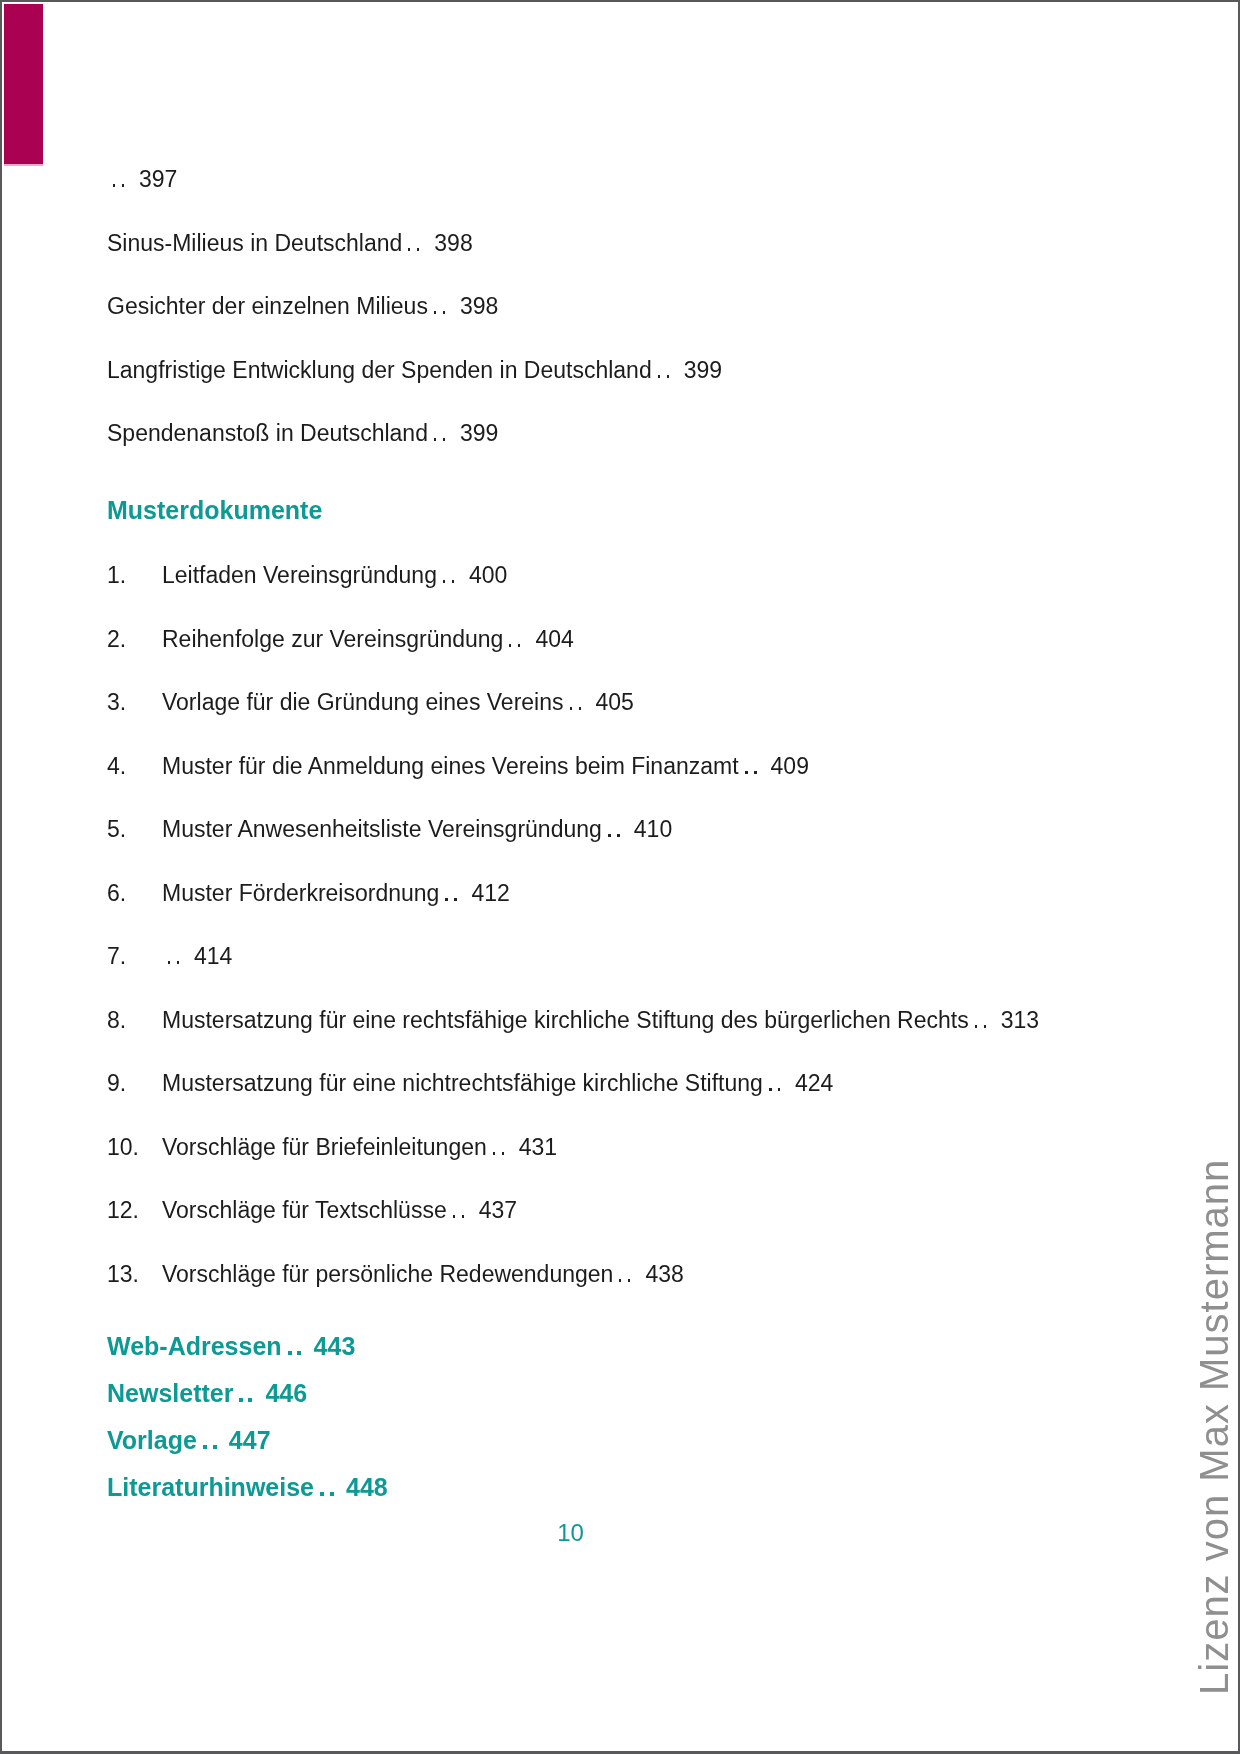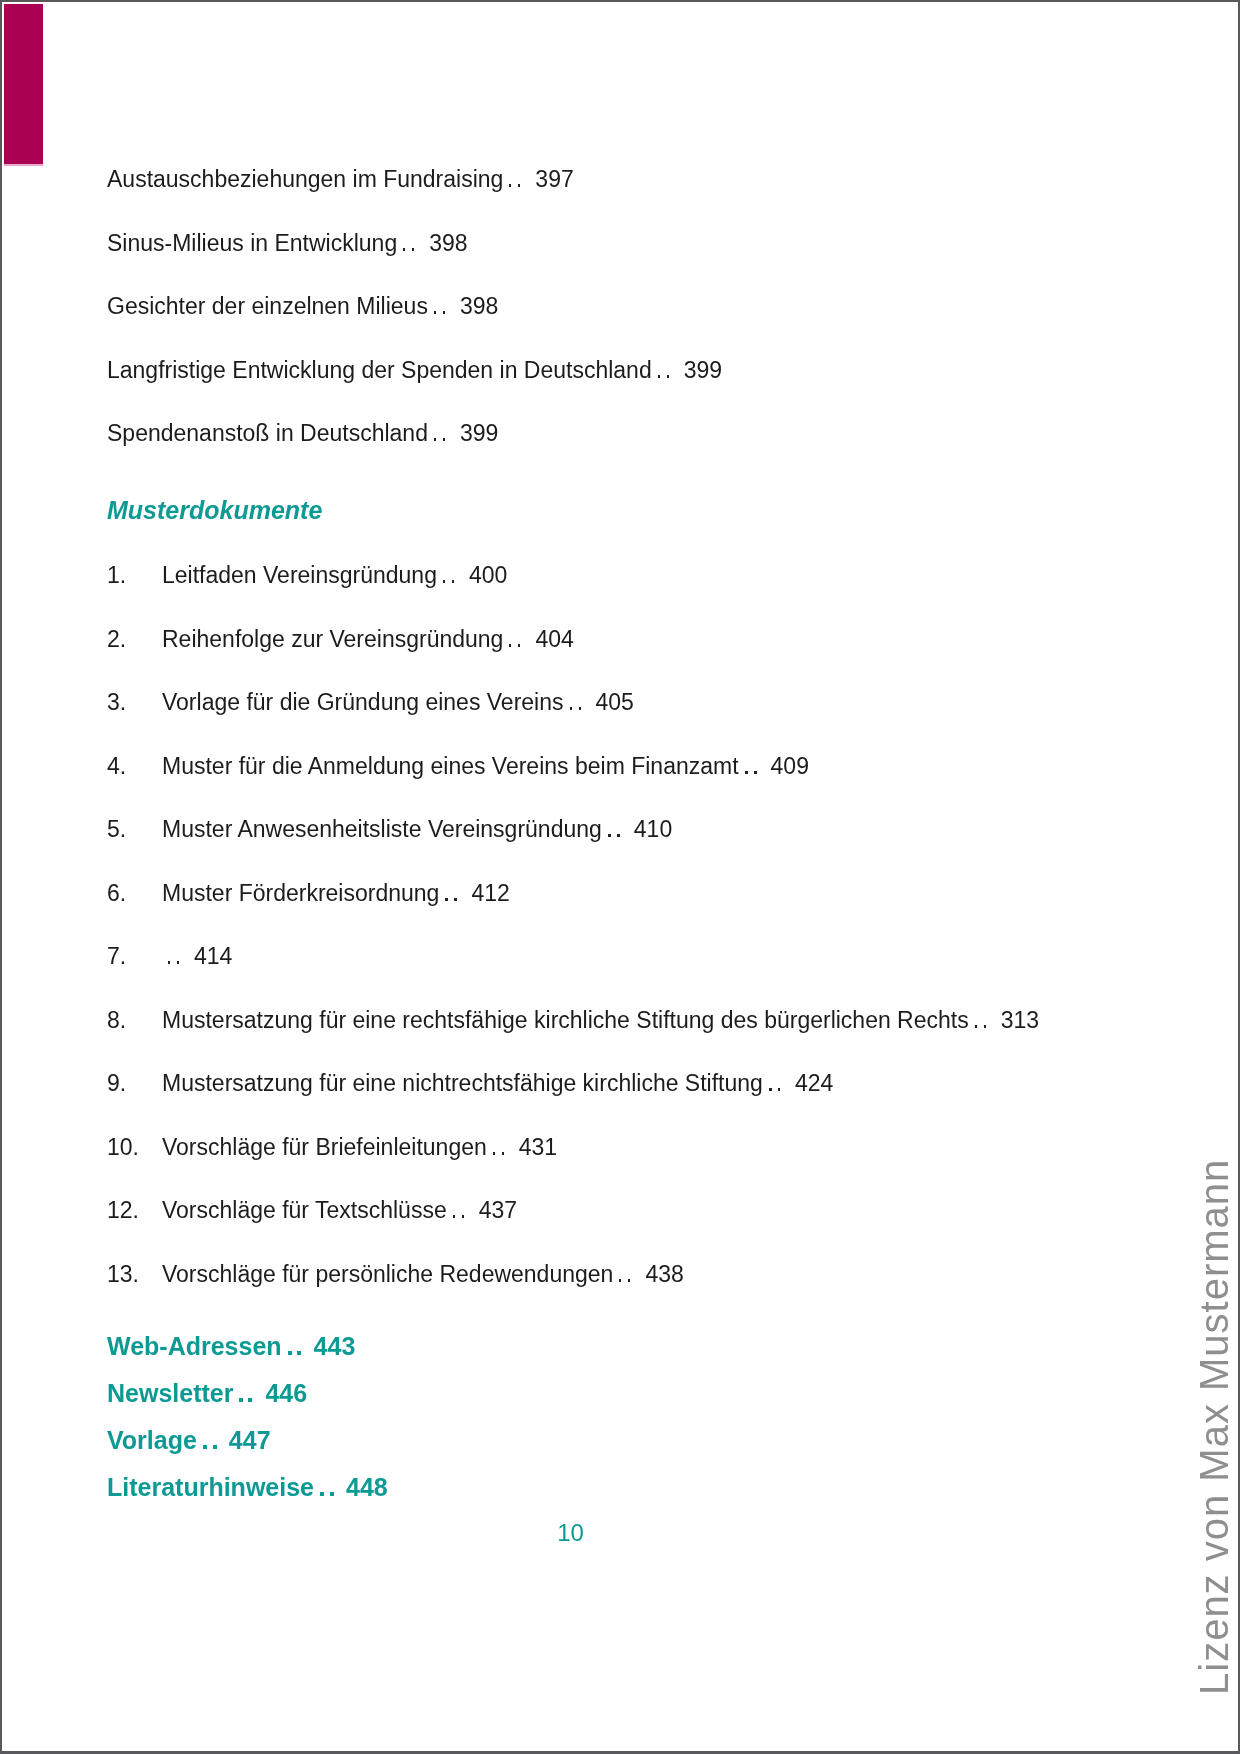--- a/index.html
+++ b/index.html
@@ -61,21 +61,20 @@
   #intro-rows .row { margin-top: 33.5px; }
   #intro-rows .row:first-child { margin-top: 162px; }
 
   .section-heading {
     margin: 47px 0 0 0;
     height: 30px;
     font-size: 25px;
     line-height: 30px;
     font-weight: bold;
     color: var(--teal, #0d9a94);
-    font-style: italic;
   }
 
   #numbered-rows .row { margin-top: 33.5px; }
   #numbered-rows .row:first-child { margin-top: 35px; }
 
   #back-rows .row { margin-top: 17px; }
   #back-rows .row:first-child { margin-top: 42px; }
   #back-rows .row {
     font-size: 25px;
     font-weight: bold;
@@ -113,26 +112,25 @@
 </head>
 <body>
 
 <div class="page" style="--teal: #0d9a94; --magenta: #ab0153; --frame: #59595b; --text: #1c1c1c; --watermark: #8f8f8f;">
 
   <div class="chapter-tab"></div>
 
   <div class="toc">
     <div id="intro-rows">
         <div class="row">
-          <span class="label">Austauschbeziehungen im Fundraising</span>
           <span class="leader"></span>
           <span class="pg">397</span>
         </div>
         <div class="row">
-          <span class="label">Sinus-Milieus in Entwicklung</span>
+          <span class="label">Sinus-Milieus in Deutschland</span>
           <span class="leader"></span>
           <span class="pg">398</span>
         </div>
         <div class="row">
           <span class="label">Gesichter der einzelnen Milieus</span>
           <span class="leader"></span>
           <span class="pg">398</span>
         </div>
         <div class="row">
           <span class="label">Langfristige Entwicklung der Spenden in Deutschland</span>

